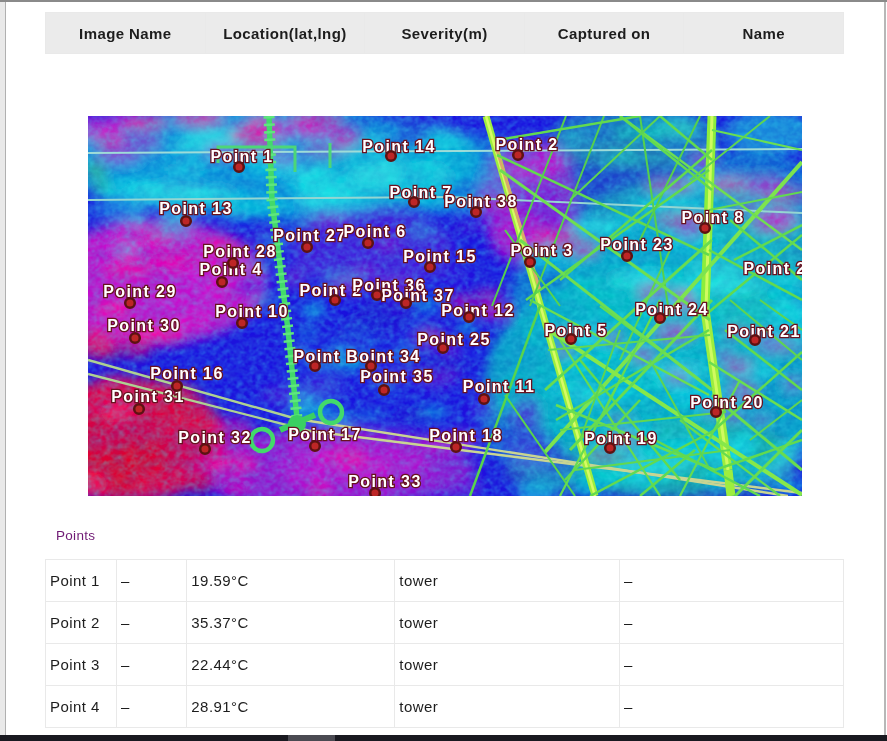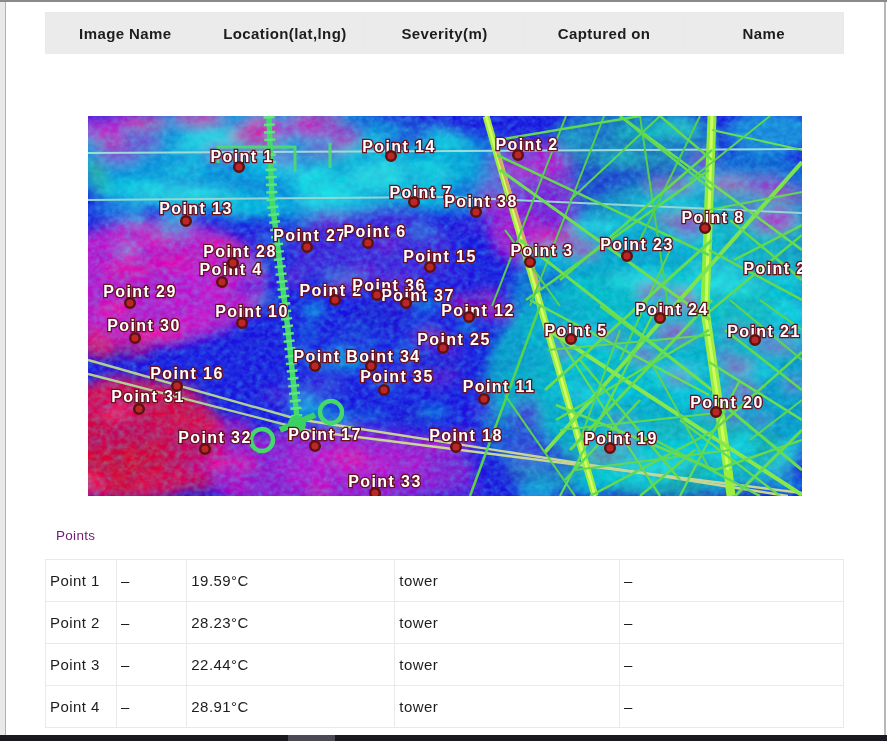--- a/index.html
+++ b/index.html
@@ -600,21 +600,21 @@
 <tr>
         <td>Point 1</td>
         <td>–</td>
         <td>19.59°C</td>
         <td>tower</td>
         <td>–</td>
       </tr>
 <tr>
         <td>Point 2</td>
         <td>–</td>
-        <td>28.23°C</td>
+        <td>35.37°C</td>
         <td>tower</td>
         <td>–</td>
       </tr>
 <tr>
         <td>Point 3</td>
         <td>–</td>
         <td>22.44°C</td>
         <td>tower</td>
         <td>–</td>
       </tr>

